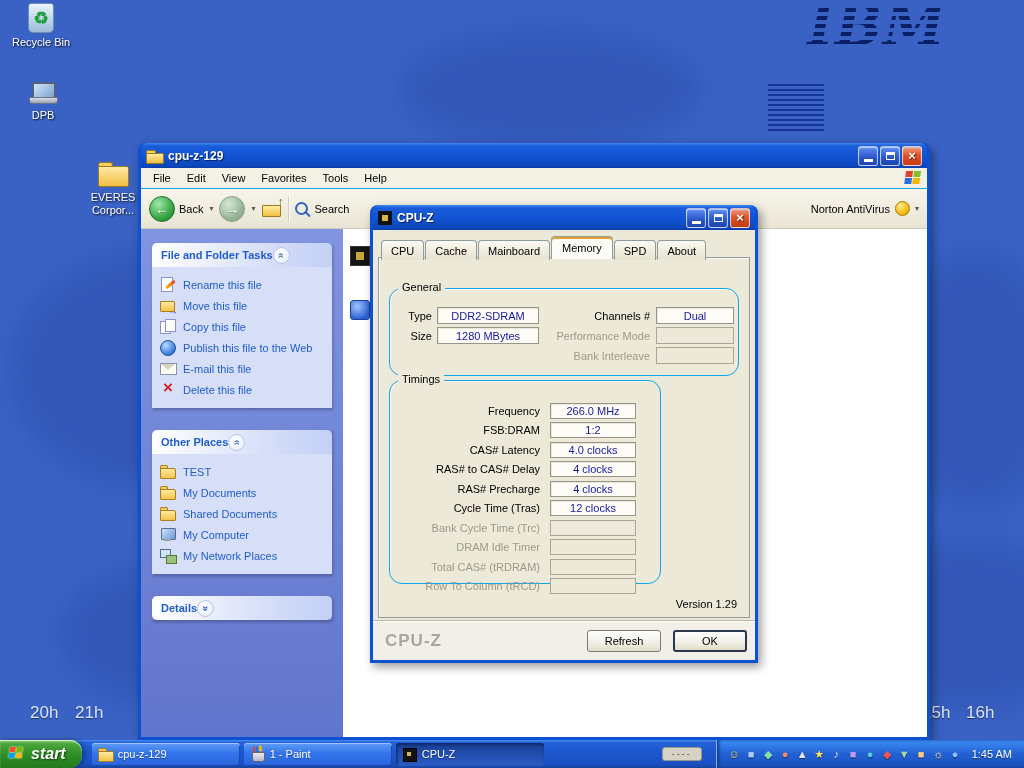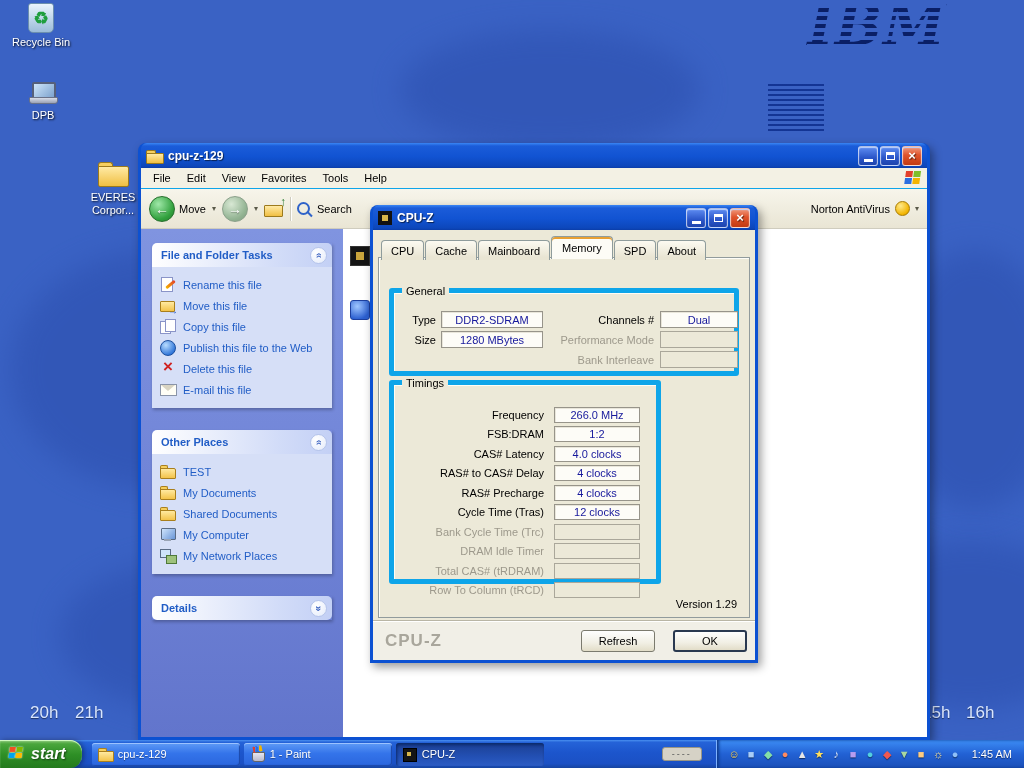--- a/index.html
+++ b/index.html
@@ -63,21 +63,21 @@
 .upico::before{content:"";position:absolute;left:0;top:5px;width:17px;height:10px;background:linear-gradient(180deg,#ffeaa4,#f0bf43);border:1px solid #9c7a1c;border-radius:1px}
 .upico::after{content:"↑";position:absolute;right:-2px;top:-5px;color:#2e7d32;font-weight:bold;font-size:12px}
 .sep{width:1px;height:24px;background:#cfccbe;box-shadow:1px 0 0 #fff}
 .lens{width:13px;height:13px;border:2px solid #2f63c9;border-radius:50%;position:relative;margin-right:1px}
 .lens::after{content:"";position:absolute;width:7px;height:2px;background:#2f63c9;transform:rotate(45deg);right:-5px;bottom:-2px}
 .norton{margin-left:auto;display:flex;align-items:center;gap:5px;cursor:pointer}
 .navicon{width:15px;height:15px;border-radius:50%;background:radial-gradient(circle at 35% 30%,#ffe98a,#f2b400 70%,#c78f00);border:1px solid #a87b00}
 .crow{display:flex;height:calc(100% - 61px)}
 .lpane{width:202px;background:linear-gradient(180deg,#8094e0 0%,#7286d8 45%,#6275cc 100%);padding:14px 11px;flex:0 0 202px}
 .panel{margin-bottom:22px;box-shadow:1px 2px 3px rgba(0,0,0,.25)}
-.phead{height:24px;background:linear-gradient(90deg,#ffffff 0%,#d2dcf8 70%,#c3d0f5 100%);border-radius:5px 5px 0 0;display:flex;align-items:center;justify-content:space-between;padding:0 5px 0 9px;color:#215dc6;font-weight:bold;font-size:11px;cursor:pointer}
+.phead{height:24px;background:linear-gradient(90deg,#ffffff 0%,#d2dcf8 70%,#c3d0f5 100%);border-radius:5px 5px 0 0;display:flex;align-items:center;padding:0 5px 0 9px;color:#215dc6;font-weight:bold;font-size:11px;cursor:pointer}
 .panel.collapsed .phead{border-radius:5px}
 .chev{width:17px;height:17px;border-radius:50%;background:radial-gradient(circle at 35% 30%,#fff,#e4ebfb);border:1px solid #b5c4ea;color:#3a62c0;display:flex;align-items:center;justify-content:center;font-size:10px;font-weight:bold;cursor:pointer}
 .chev i{font-style:normal;display:block}
 .chev .up{transform:rotate(-90deg)}
 .chev .down{transform:rotate(90deg)}
 .pbody{background:#d6dff7;padding:7px 4px 8px 8px}
 .titem{display:flex;align-items:center;gap:6px;padding:3px 0;color:#215dc6;font-size:11px;cursor:pointer}
 .tlab{line-height:12px}
 .ti{flex:0 0 17px;width:17px;height:15px;position:relative;display:inline-block}
 .ti-rename::before{content:"";position:absolute;left:1px;top:0;width:10px;height:13px;background:#fff;border:1px solid #8a94c8}
@@ -104,38 +104,38 @@
 
 
 .cpuz{left:370px;top:205px;width:388px;height:458px;z-index:20}
 .czchip{position:relative;width:14px;height:14px;background:#111;flex:0 0 14px}
 .czchip::after{content:"";position:absolute;inset:4px;background:#d7b54a}
 .czbody{font-size:11px}
 .tabs{position:absolute;top:6px;left:8px;display:flex;align-items:flex-end;z-index:3}
 .tab{height:20px;line-height:20px;padding:0 9px;background:linear-gradient(180deg,#fcfaf1,#e9e5d3 85%);border:1px solid #8f9c9c;border-bottom:none;border-radius:4px 4px 0 0;margin-right:1px;cursor:pointer;position:relative;top:1px}
 .tab.on{height:23px;line-height:23px;background:#fdfcf6;z-index:4;top:0;box-shadow:inset 0 2px 0 #e8a033;padding:0 10px}
 .tabpage{position:absolute;left:5px;right:5px;top:27px;bottom:42px;background:#ece9d8;border:1px solid #919b9c;box-shadow:inset 1px 1px 0 #fdfdf8;z-index:1}
-.gb{position:absolute;border:5px solid #0ea5e9;border-radius:3px;box-shadow:inset 1px 1px 0 #fffdf4}
+.gb{position:absolute;border:1px solid #0ea5e9;border-radius:13px;box-shadow:inset 1px 1px 0 #fffdf4}
 .gb-t{position:absolute;top:-8px;left:8px;background:#ece9d8;padding:0 4px;font-size:11px}
 .gb-gen{left:10px;right:10px;top:30px;height:88px}
 .gb-tim{left:10px;top:122px;width:272px;height:204px}
 .lb{position:absolute;font-size:11px;text-align:right}
 .lb.dis{color:#9d998c}
 .fld{position:absolute;height:17px;background:#fdfcf7;border:1px solid #97948a;box-shadow:inset 1px 1px 0 #e9e6da;color:#16189c;font-size:11px;display:flex;align-items:center;justify-content:center}
 .fld.dis{background:#ece9d8;color:#9a968a;box-shadow:none;border-color:#aaa79a}
 #cz-trows{position:absolute;left:4px;right:4px;top:20px}
 .trow{display:flex;align-items:center;height:19.5px}
 .trl{width:146px;text-align:right;margin-right:10px}
 .trow.off .trl{color:#9d998c}
 .trf{width:86px;height:16px;background:#fdfcf7;border:1px solid #97948a;box-shadow:inset 1px 1px 0 #e9e6da;color:#16189c;display:flex;align-items:center;justify-content:center;font-size:11px}
 .trow.off .trf{background:#ece9d8;box-shadow:none;border-color:#aaa79a}
 .version{position:absolute;right:12px;bottom:7px;font-size:11px}
 .strip{position:absolute;left:0;right:0;bottom:0;height:40px;background:#f1efe7;border-top:1px solid #b9b5a5;box-shadow:inset 0 1px 0 #fff;display:flex;align-items:center;padding:0 8px}
 .wmark{font-weight:900;font-size:17px;color:#a9a69c;letter-spacing:1px;margin-left:4px}
-.btns{margin-left:auto;display:flex;gap:18px}
+.btns{margin-left:auto;display:flex;gap:12px}
 .btn{width:74px;height:22px;font-size:11px;background:linear-gradient(180deg,#fefefe,#f1efe4 60%,#e2ddc8);border:1px solid #7b7a6e;border-radius:3px;display:flex;align-items:center;justify-content:center;cursor:pointer}
 .btn.def{border:2px solid #2a3950}
 
 
 #taskbar{position:absolute;left:0;bottom:0;width:1024px;height:28px;z-index:50;display:flex;align-items:center;background:linear-gradient(180deg,#4a90f0 0%,#2563d8 8%,#1c55cc 45%,#1b50c4 85%,#16449f 100%)}
 .start{height:28px;padding:0 16px 0 9px;border-radius:0 12px 12px 0;display:flex;align-items:center;gap:6px;cursor:pointer;background:linear-gradient(180deg,#8cc77a 0%,#4aa63c 14%,#2e8f26 52%,#237a1d 100%);box-shadow:inset 0 1px 1px #d7ffc9,2px 0 5px rgba(0,0,0,.35)}
 .stxt{color:#fff;font-weight:bold;font-style:italic;font-size:16px;text-shadow:1px 1px 2px rgba(0,0,0,.55)}
 .wf-start{margin-left:0;width:16px;height:14px;grid-template-columns:6px 6px;grid-template-rows:5px 5px}
 .wf-start i{box-shadow:0 0 2px #fff}
 .wf-start i:nth-child(1){background:#f25022}.wf-start i:nth-child(2){background:#7fba00}
@@ -220,21 +220,21 @@
           </span>
         <span class="winflag">
             <i></i>
             <i></i>
             <i></i>
             <i></i>
           </span>
       </div>
       <div class="tbar">
         <span class="navc back">←</span>
-        <span class="blabel">Move</span>
+        <span class="blabel">Back</span>
         <span class="drop">▾</span>
         <span class="navc fwd">→</span>
         <span class="drop">▾</span>
         <span class="upico"></span>
         <span class="sep"></span>
         <span class="lens"></span>
         <span>Search</span>
         <span class="norton">
           <span>Norton AntiVirus</span>
           <span class="navicon"></span>
@@ -261,26 +261,26 @@
                 </div>
                 <div class="titem">
                   <span class="ti ti-copy"></span>
                   <span class="tlab">Copy this file</span>
                 </div>
                 <div class="titem">
                   <span class="ti ti-publish"></span>
                   <span class="tlab">Publish this file to the Web</span>
                 </div>
                 <div class="titem">
+                  <span class="ti ti-email"></span>
+                  <span class="tlab">E-mail this file</span>
+                </div>
+                <div class="titem">
                   <span class="ti ti-delete"></span>
                   <span class="tlab">Delete this file</span>
-                </div>
-                <div class="titem">
-                  <span class="ti ti-email"></span>
-                  <span class="tlab">E-mail this file</span>
                 </div>
               </div>
           </div>
           <div class="panel">
             <div class="phead">
               <span>Other Places</span>
               <span class="chev">
                   <i class="up">»</i>
                 </span>
             </div>

